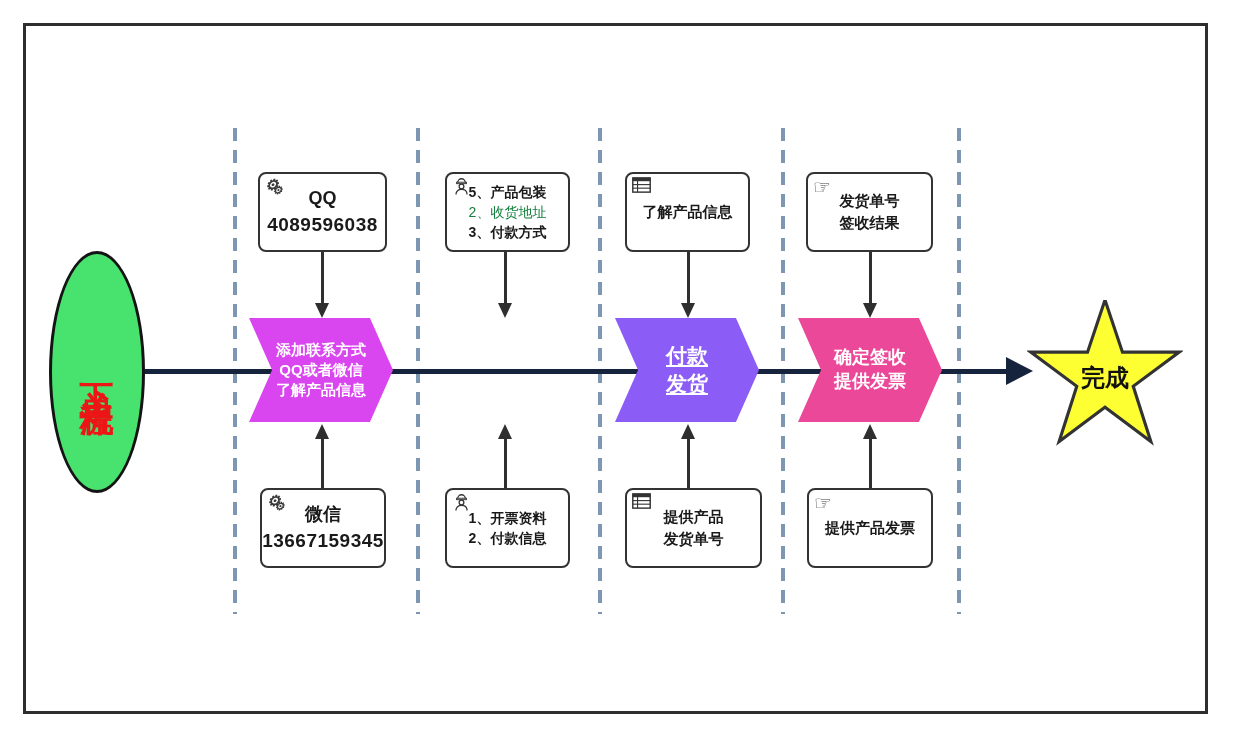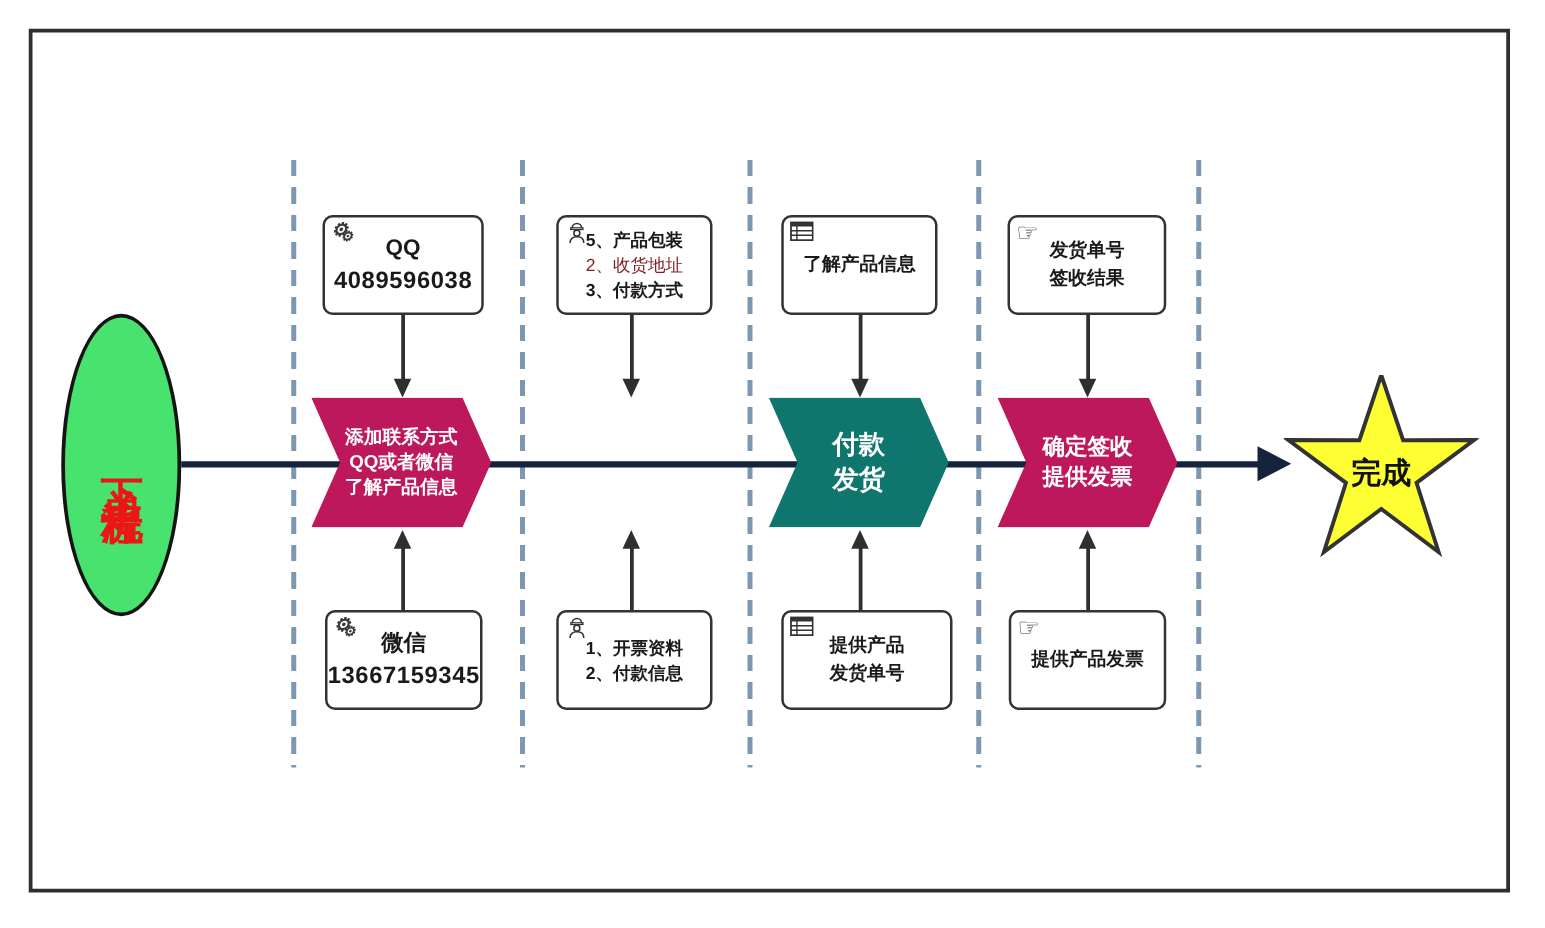--- a/index.html
+++ b/index.html
@@ -48,21 +48,21 @@
   .box{
     position:absolute;height:80px;background:#ffffff;border:2.5px solid #333333;
     border-radius:8px;box-sizing:border-box;z-index:3;
     display:flex;flex-direction:column;align-items:center;justify-content:center;
     color:#1a1a1a;font-weight:bold;text-align:center;
   }
   .box .bl{line-height:1.45;font-size:15px;}
   .box .bl.big{font-size:18px;}
   .box .bl.num{font-size:19px;letter-spacing:0.5px;}
   .box .bl.sm{font-size:14px;}
-  .box .bl.muted{color:#7f1d1d;font-weight:400;text-align:center;}
+  .box .bl.muted{color:#15803d;font-weight:400;text-align:center;}
   .corner-icon{position:absolute;left:5px;top:3px;color:#3a3a3a;line-height:1;}
   .gears-wrap{font-size:15px;}
   .gears-wrap .g2{font-size:11px;margin-left:-6px;vertical-align:-4px;display:inline-block;}
   .hand-glyph{font-size:20px;font-weight:400;}
   
   .conn-line{position:absolute;width:3px;background:#2f2f2f;z-index:2;}
   .arrow-down{
     position:absolute;width:0;height:0;z-index:2;
     border-left:7px solid transparent;border-right:7px solid transparent;
     border-top:15px solid #2f2f2f;
@@ -100,21 +100,21 @@
     <div class="start-oval-label" style="color: rgb(236, 22, 22);">下单流程</div>
   </div>
 
   <div class="box" style="left:258px;top:172px;width:129px;">
     <span class="corner-icon gears-wrap"><i>⚙</i><i class="g2">⚙</i></span>
     <div class="bl big">QQ</div>
     <div class="bl num">4089596038</div>
   </div>
   <div class="conn-line" style="left:321px;top:252px;height:52px;"></div>
   <div class="arrow-down" style="left:315px;top:303px;"></div>
-  <div class="chevron" style="left: 249px; background: #be185d;">
+  <div class="chevron" style="left: 249px; background: #d946ef;">
     <div class="ch-line ch-s">添加联系方式</div>
     <div class="ch-line ch-s">QQ或者微信</div>
     <div class="ch-line ch-s">了解产品信息</div>
   </div>
   <div class="arrow-up" style="left:315px;top:424px;"></div>
   <div class="conn-line" style="left:321px;top:438px;height:50px;"></div>
   <div class="box" style="left:260px;top:488px;width:126px;">
     <span class="corner-icon gears-wrap"><i>⚙</i><i class="g2">⚙</i></span>
     <div class="bl big">微信</div>
     <div class="bl num">13667159345</div>
@@ -157,21 +157,21 @@
         <rect x="1" y="1" width="22" height="4.2" fill="#333"></rect>
         <line x1="1" y1="9.5" x2="23" y2="9.5" stroke="#333" stroke-width="1.4"></line>
         <line x1="1" y1="14" x2="23" y2="14" stroke="#333" stroke-width="1.4"></line>
         <line x1="7" y1="1" x2="7" y2="19" stroke="#333" stroke-width="1.4"></line>
       </svg>
     </span>
     <div class="bl">了解产品信息</div>
   </div>
   <div class="conn-line" style="left:687px;top:252px;height:52px;"></div>
   <div class="arrow-down" style="left:681px;top:303px;"></div>
-  <div class="chevron" style="left: 615px; background: #0f766e;">
+  <div class="chevron" style="left: 615px; background: #8b5cf6; text-decoration: underline;">
     <div class="ch-line ch-l">付款</div>
     <div class="ch-line ch-l">发货</div>
   </div>
   <div class="arrow-up" style="left:681px;top:424px;"></div>
   <div class="conn-line" style="left:687px;top:438px;height:50px;"></div>
   <div class="box" style="left:625px;top:488px;width:137px;">
     <span class="corner-icon">
       <svg viewBox="0 0 24 20" width="19" height="16">
         <rect x="1" y="1" width="22" height="18" fill="none" stroke="#333" stroke-width="1.8"></rect>
         <rect x="1" y="1" width="22" height="4.2" fill="#333"></rect>
@@ -184,21 +184,21 @@
     <div class="bl">发货单号</div>
   </div>
 
   <div class="box" style="left:806px;top:172px;width:127px;">
     <span class="corner-icon hand-glyph">☞</span>
     <div class="bl">发货单号</div>
     <div class="bl">签收结果</div>
   </div>
   <div class="conn-line" style="left:869px;top:252px;height:52px;"></div>
   <div class="arrow-down" style="left:863px;top:303px;"></div>
-  <div class="chevron" style="left: 798px; background: #be185d;">
+  <div class="chevron" style="left: 798px; background: #ec4899;">
     <div class="ch-line ch-m">确定签收</div>
     <div class="ch-line ch-m">提供发票</div>
   </div>
   <div class="arrow-up" style="left:863px;top:424px;"></div>
   <div class="conn-line" style="left:869px;top:438px;height:50px;"></div>
   <div class="box" style="left:807px;top:488px;width:126px;">
     <span class="corner-icon hand-glyph">☞</span>
     <div class="bl">提供产品发票</div>
   </div>
 

